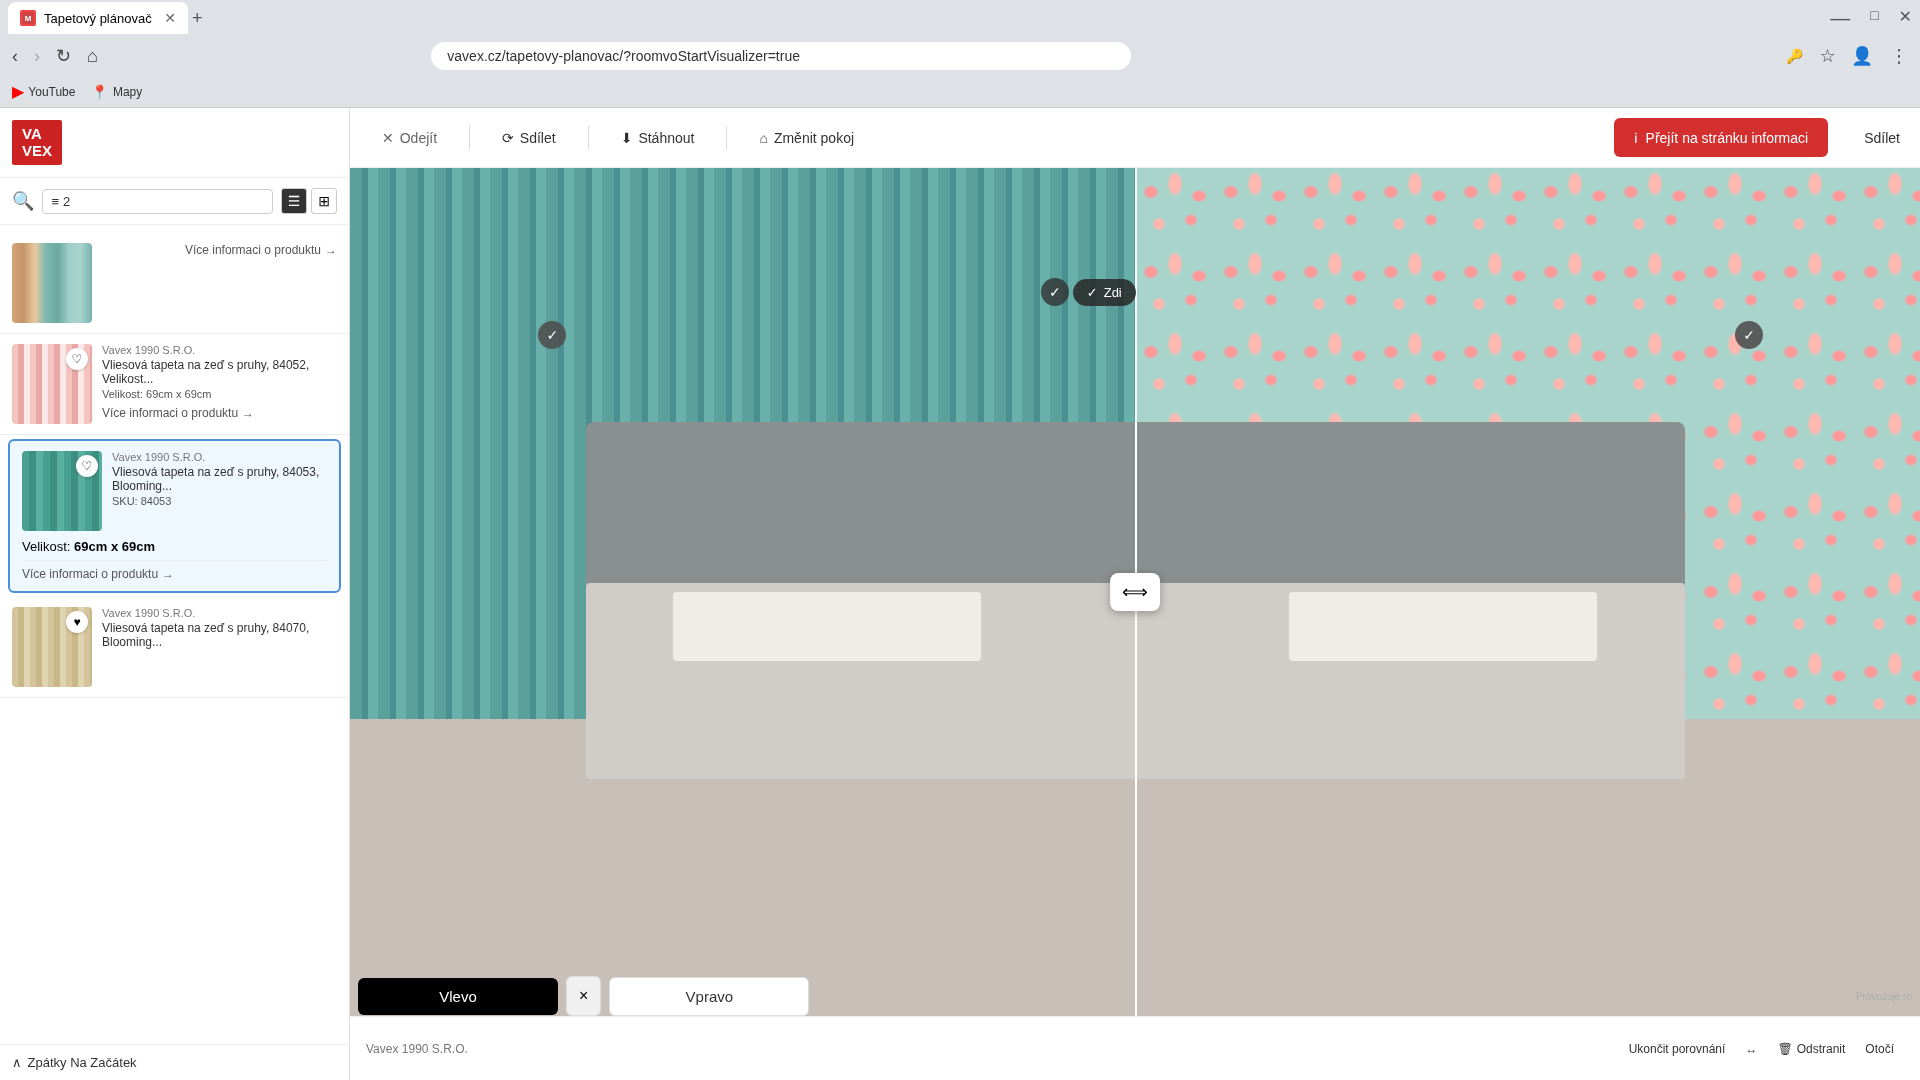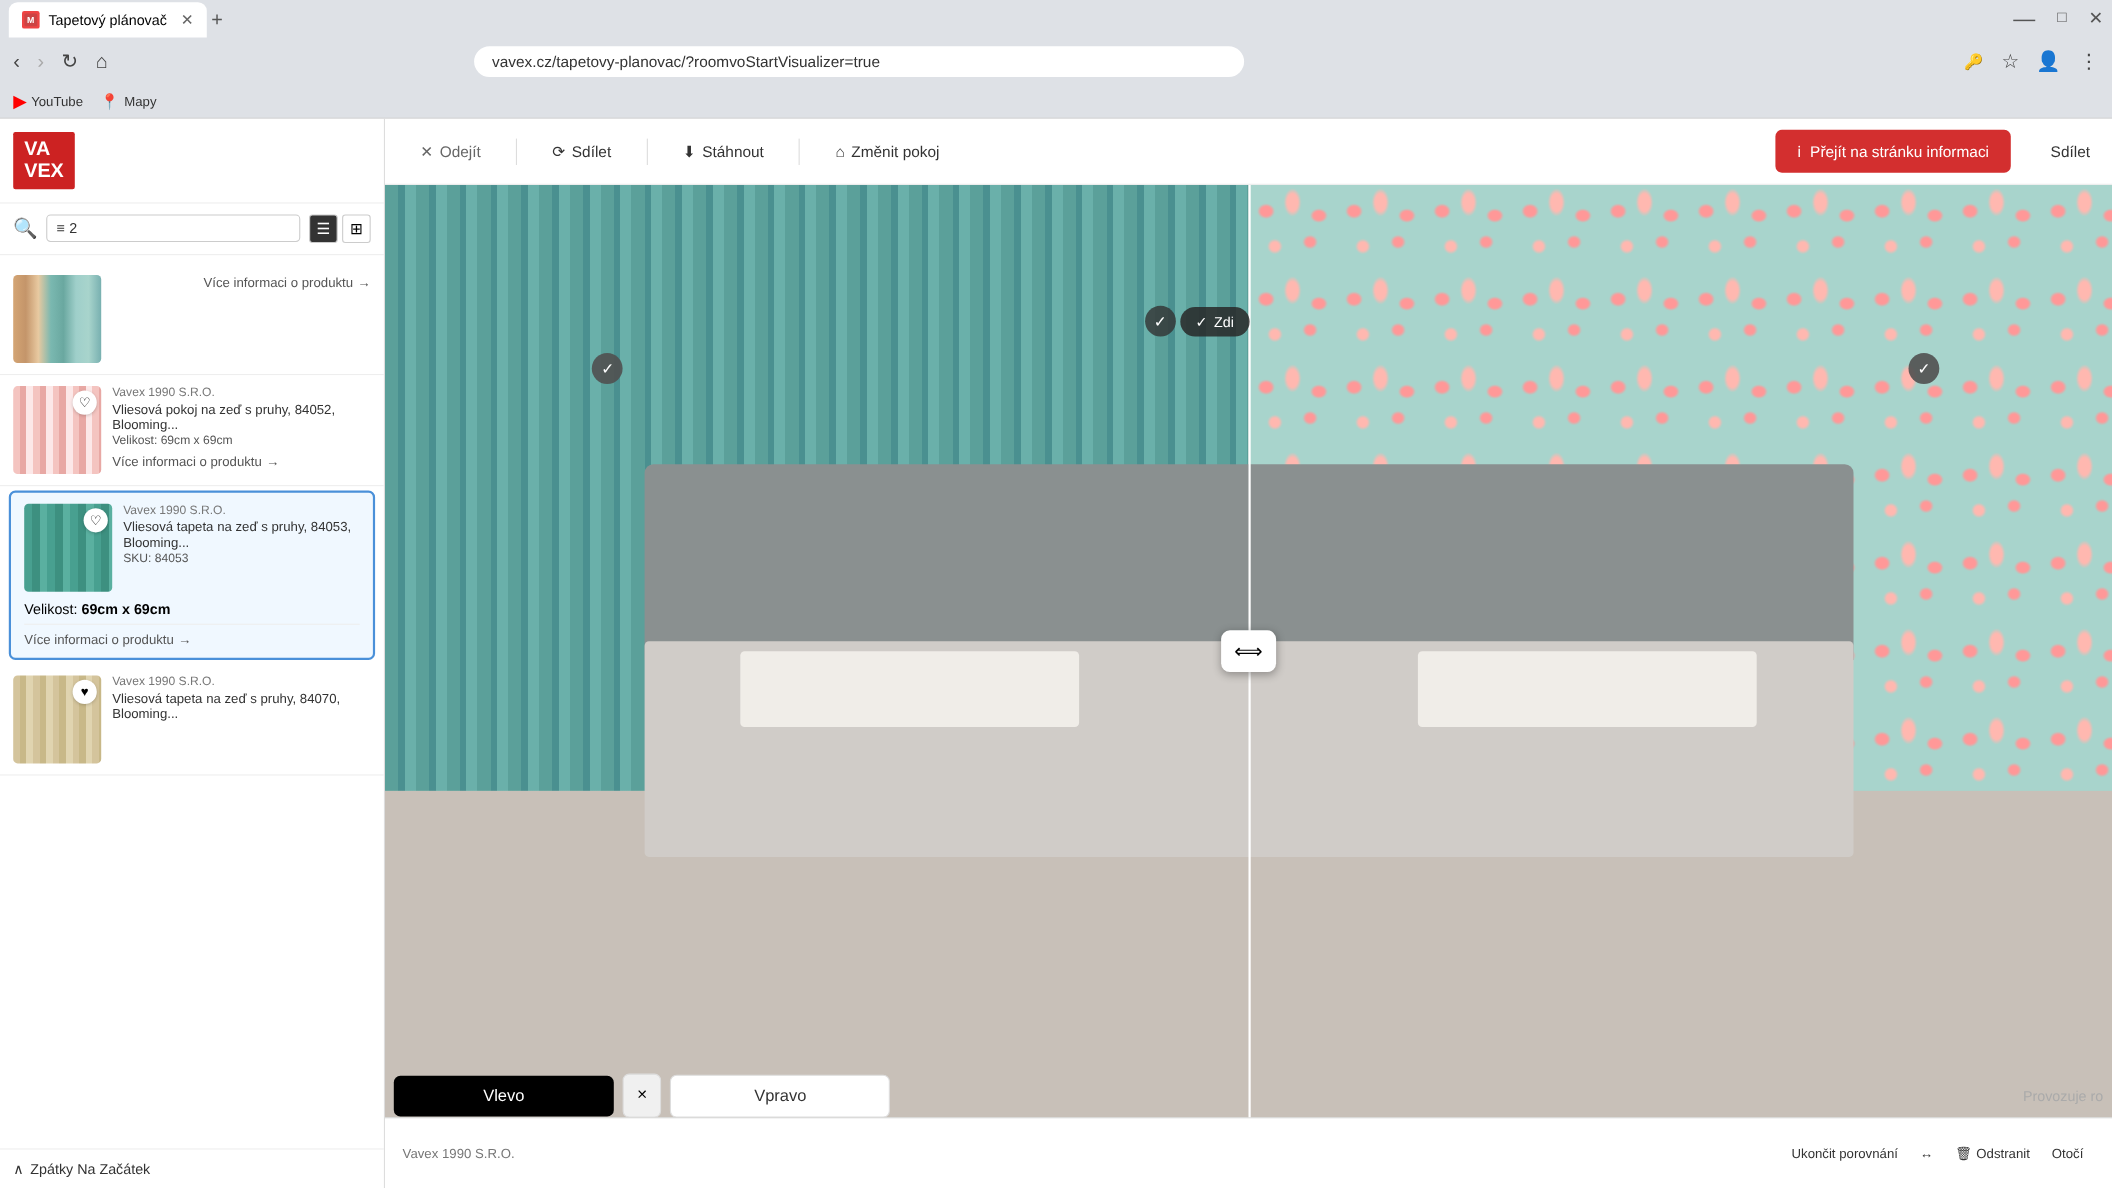--- a/index.html
+++ b/index.html
@@ -23,21 +23,21 @@
     .bookmark-item { display: flex; align-items: center; gap: 4px; font-size: 12px; color: #333; cursor: pointer; }
     .yt-icon { color: red; font-size: 16px; }
     .maps-icon { color: #4285f4; font-size: 14px; }
 
     
     .app-container { display: flex; width: 100%; height: calc(1080px - 108px); background: #f5f5f5; }
 
     
     .sidebar { width: 350px; background: white; display: flex; flex-direction: column; border-right: 1px solid #ddd; height: 100%; overflow: hidden; }
     .sidebar-header { padding: 12px; border-bottom: 1px solid #eee; }
-    .vavex-logo { background: #cc2222; color: white; font-weight: bold; font-size: 18px; padding: 6px 10px; display: inline-block; border-radius: 2px; line-height: 1.1; }
+    .vavex-logo { background: #cc2222; color: white; font-weight: bold; font-size: 15px; padding: 6px 10px; display: inline-block; border-radius: 2px; line-height: 1.1; }
     .sidebar-search { display: flex; align-items: center; gap: 8px; padding: 10px 12px; border-bottom: 1px solid #eee; }
     .search-icon-btn { background: none; border: none; font-size: 18px; cursor: pointer; color: #666; }
     .filter-area { display: flex; align-items: center; border: 1px solid #ccc; border-radius: 4px; padding: 4px 8px; gap: 4px; flex: 1; font-size: 13px; color: #333; }
     .view-toggles { display: flex; gap: 4px; margin-left: auto; }
     .view-btn { background: none; border: 1px solid #ccc; border-radius: 3px; padding: 4px 6px; cursor: pointer; font-size: 14px; }
     .view-btn.active { background: #333; color: white; }
 
     .product-list { flex: 1; overflow-y: auto; padding: 8px 0; }
     .product-item { padding: 10px 12px; border-bottom: 1px solid #eee; cursor: pointer; }
     .product-item.selected { background: #f0f8ff; border: 2px solid #4a90d9; border-radius: 6px; margin: 4px 8px; }
@@ -199,21 +199,21 @@
       </div>
 
       <div class="product-item">
         <div class="product-item-inner">
           <div class="product-thumb-wrap" style="position:relative;">
             <div class="swatch-strip-2 product-thumb"></div>
             <button class="heart-btn">♡</button>
           </div>
           <div class="product-info">
             <div class="product-brand">Vavex 1990 S.R.O.</div>
-            <div class="product-name">Vliesová pokoj na zeď s pruhy, 84052, Blooming...</div>
+            <div class="product-name">Vliesová tapeta na zeď s pruhy, 84052, Velikost...</div>
             <div class="product-size">Velikost: <span>69cm x 69cm</span></div>
             <div class="more-link">
               <span>Více informaci o produktu</span>
               <span>→</span>
             </div>
           </div>
         </div>
       </div>
 
       <div class="product-item selected">
@@ -330,21 +330,21 @@
           </div>
         </div>
 
         <div class="drag-handle">⟺</div>
       </div>
 
       <div style="position:absolute; bottom:0; left:0; right:0; display:flex; align-items:center; gap:0; background:transparent;">
         <button class="compare-btn-left" style="margin-left:8px;">Vlevo</button>
         <button class="compare-close-btn" style="margin: 0 8px;">×</button>
         <button class="compare-btn-right">Vpravo</button>
-        <span class="provozuje-text" style="position:absolute; right:0; font-size:13px; color:#aaa; padding-right:8px;">Provozuje ro</span>
+        <span class="provozuje-text" style="position:absolute; right:0; font-size:10px; color:#aaa; padding-right:8px;">Provozuje ro</span>
       </div>
     </div>
 
     <div class="product-info-bar">
       <div class="product-info-text">
         <div class="product-info-brand">Vavex 1990 S.R.O.</div>
       </div>
       <div class="product-actions">
         <button class="action-btn">
           <span>Ukončit porovnání</span>

